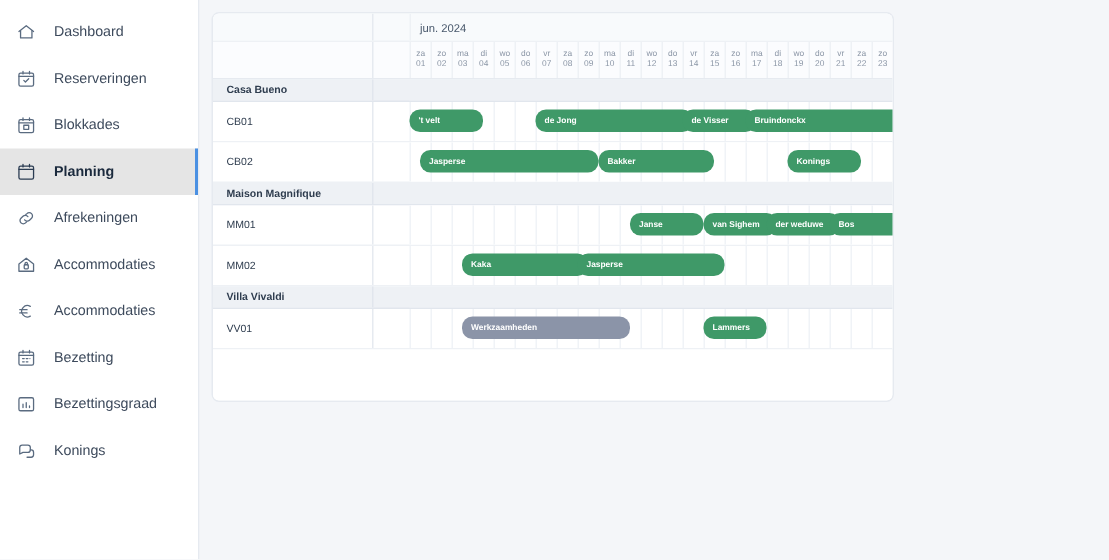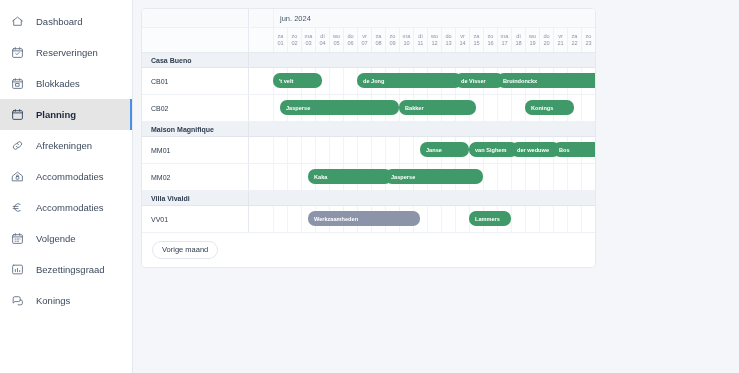--- a/index.html
+++ b/index.html
@@ -234,21 +234,21 @@
         </span>
         <span class="nav-label">Accommodaties</span>
       </div>
       <div class="nav-item">
         <span class="nav-icon">
           <svg viewBox="0 0 24 24">
             <rect fill="none" stroke="currentColor" stroke-width="1.6" stroke-linecap="round" stroke-linejoin="round" x="3" y="5" width="18" height="16" rx="2"></rect>
             <path fill="none" stroke="currentColor" stroke-width="1.6" stroke-linecap="round" stroke-linejoin="round" d="M3 9h18M8 3v3M16 3v3M7.5 13h2M12 13h2M16.5 13h0M7.5 17h2M12 17h2"></path>
           </svg>
         </span>
-        <span class="nav-label">Volgende</span>
+        <span class="nav-label">Bezetting</span>
       </div>
       <div class="nav-item">
         <span class="nav-icon">
           <svg viewBox="0 0 24 24">
             <rect fill="none" stroke="currentColor" stroke-width="1.6" stroke-linecap="round" stroke-linejoin="round" x="3" y="4" width="18" height="16" rx="2"></rect>
             <path fill="none" stroke="currentColor" stroke-width="1.6" stroke-linecap="round" stroke-linejoin="round" d="M8 16v-4M12 16v-6M16 16v-2"></path>
           </svg>
         </span>
         <span class="nav-label">Bezettingsgraad</span>
       </div>
@@ -546,19 +546,18 @@
                 <div class="unit-cell"></div>
                 <div class="bars-layer">
                   <div class="bar block" style="left: 10.8696%; width: 34.7826%;">Werkzaamheden</div>
                   <div class="bar booking" style="left: 60.8696%; width: 13.0435%;">Lammers</div>
                 </div>
               </div>
             </div>
           </div>
 
         <div class="cal-footer">
-          <button class="nav-btn">Vorige maand</button>
         </div>
 
       </div>
     </section>
   </main>
 </div>
 
 </body></html>

